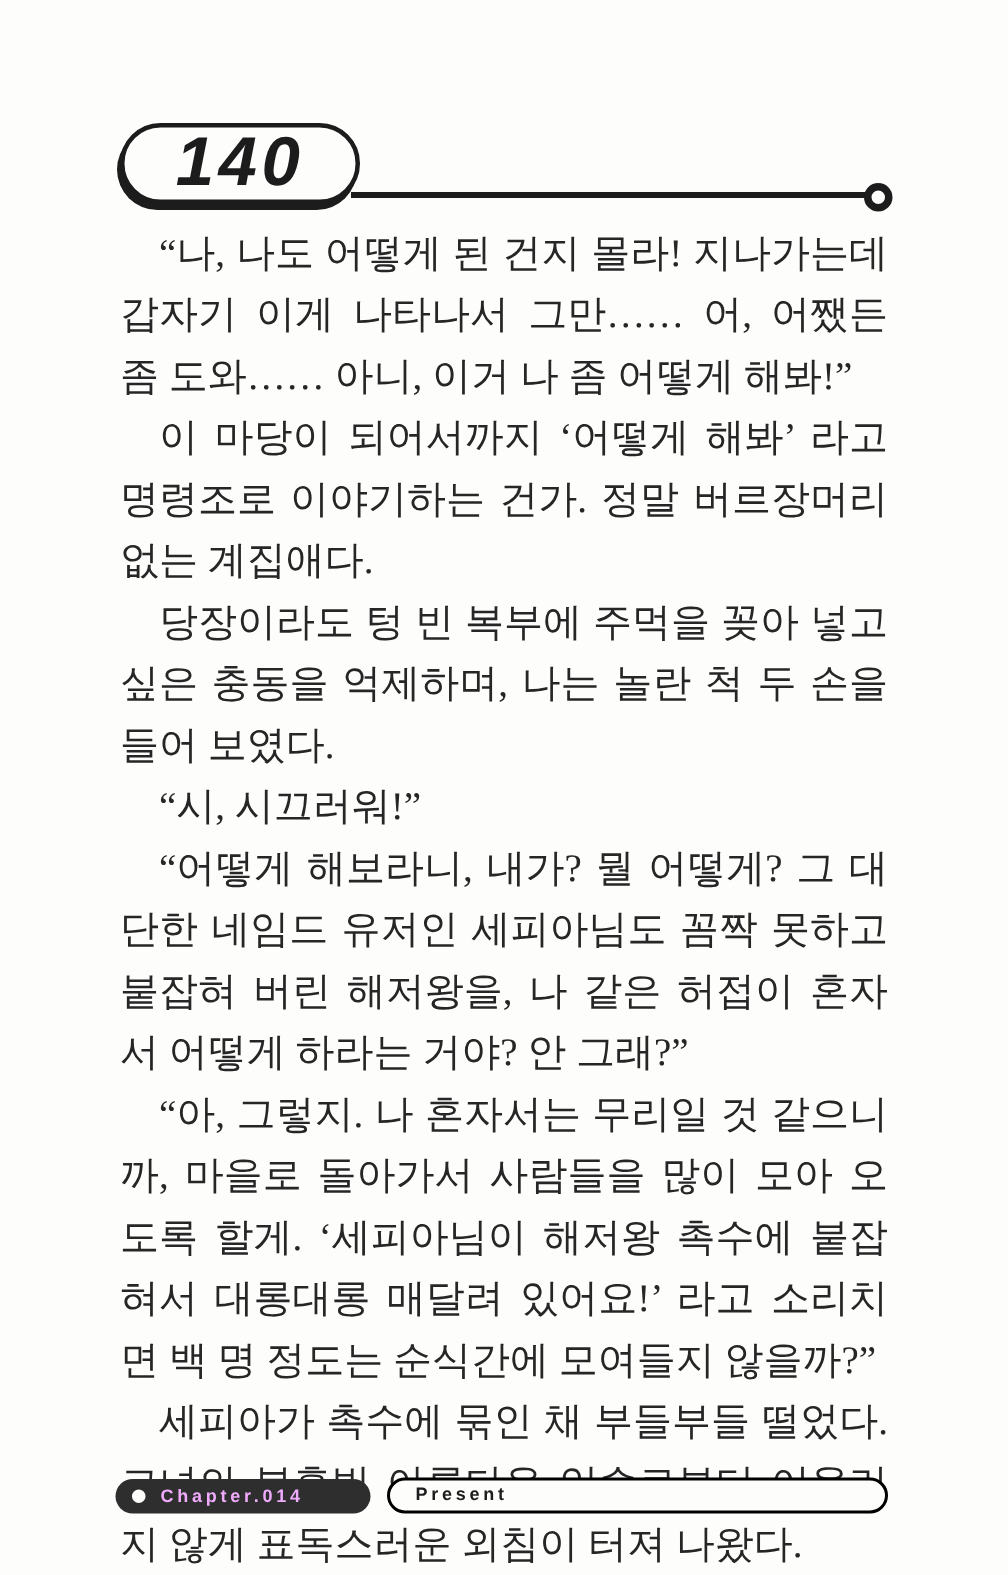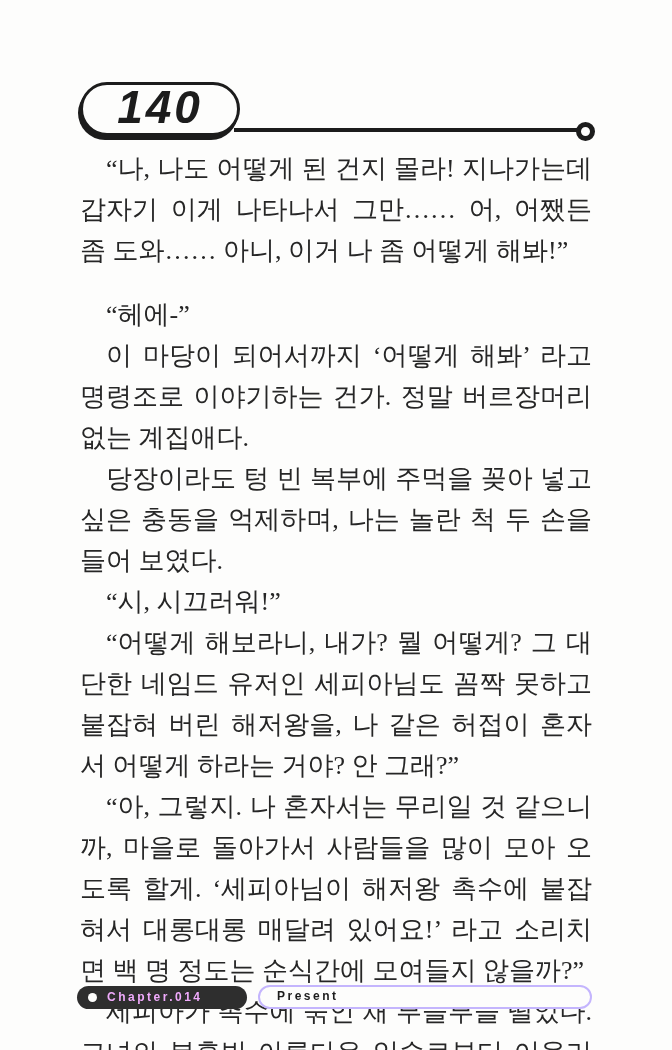--- a/index.html
+++ b/index.html
@@ -120,21 +120,21 @@
     letter-spacing: 2.5px;
     transform: translateY(-1px);
   }
   .present-badge {
     position: absolute;
     left: 258px;
     top: 2px;
     width: 330px;
     height: 20px;
     background: #fdfdfc;
-    border: 2px solid #c4b5fd;
+    border: 2px solid #000000;
     border-radius: 12px;
     display: flex;
     align-items: center;
   }
   .present-badge .badge-label {
     color: #1c1c1c;
     font-family: "Liberation Sans", "DejaVu Sans", sans-serif;
     font-weight: bold;
     font-size: 12px;
     letter-spacing: 2.5px;
@@ -148,21 +148,20 @@
 <div class="page-header">
   <div class="page-number-badge">
     <span>140</span>
   </div>
   <div class="header-rule-line"></div>
   <div class="header-rule-end-ring"></div>
 </div>
 
 <div class="text-block">
   <p>“나, 나도 어떻게 된 건지 몰라! 지나가는데 갑자기 이게 나타나서 그만…… 어, 어쨌든 좀 도와…… 아니, 이거 나 좀 어떻게 해봐!”</p>
-  <p class="gap-before">“헤에-”</p>
   <p>이 마당이 되어서까지 ‘어떻게 해봐’ 라고 명령조로 이야기하는 건가. 정말 버르장머리 없는 계집애다.</p>
   <p>당장이라도 텅 빈 복부에 주먹을 꽂아 넣고 싶은 충동을 억제하며, 나는 놀란 척 두 손을 들어 보였다.</p>
   <p>“시, 시끄러워!”</p>
   <p>“어떻게 해보라니, 내가? 뭘 어떻게? 그 대단한 네임드 유저인 세피아님도 꼼짝 못하고 붙잡혀 버린 해저왕을, 나 같은 허접이 혼자서 어떻게 하라는 거야? 안 그래?”</p>
   <p>“아, 그렇지. 나 혼자서는 무리일 것 같으니까, 마을로 돌아가서 사람들을 많이 모아 오도록 할게. ‘세피아님이 해저왕 촉수에 붙잡혀서 대롱대롱 매달려 있어요!’ 라고 소리치면 백 명 정도는 순식간에 모여들지 않을까?”</p>
   <p>세피아가 촉수에 묶인 채 부들부들 떨었다. 그녀의 분홍빛 아름다운 입술로부터 어울리지 않게 표독스러운 외침이 터져 나왔다.</p>
 </div>
 
 <div class="page-footer">
   <div class="chapter-badge">

